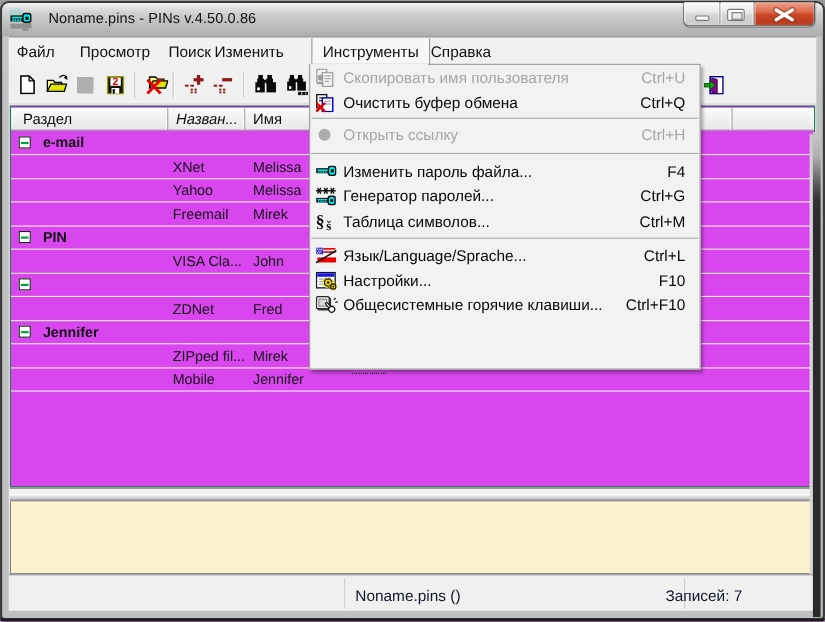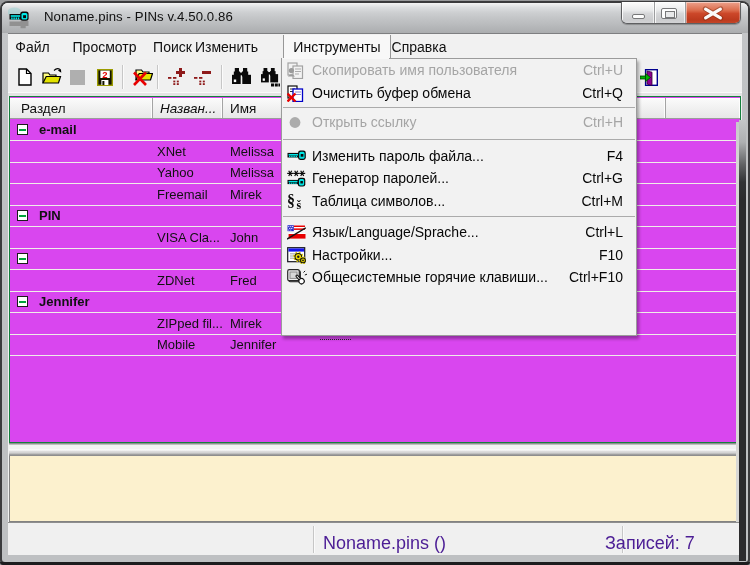--- a/index.html
+++ b/index.html
@@ -85,21 +85,21 @@
 
 #splitter { position:absolute; left:1px; top:410px; width:732px; height:13px;
   background:linear-gradient(180deg,#8E8E8E 0,#8E8E8E 1px,#F2F2F2 2px,#F2F2F2 6px,#FFFFFF 7px,#E0E0E0 8px,#D0D0D0 10px,#8E8E8E 12px,#8E8E8E 13px); }
 
 
 #preview { position:absolute; left:1px; top:423px; width:732px; height:66px;
   border:1px solid #828282; border-top:none; background:#FCF1CE; }
 
 
 #statusbar { position:absolute; left:0; top:489px; width:734px; height:33px;
-  border-top:1px solid #8E8E8E; background:#F0F0F0; font-size:18px; color:#4c1d95; }
+  border-top:1px solid #8E8E8E; background:#F0F0F0; font-size:14px; color:#0f172a; }
 .ssep { position:absolute; top:3px; height:27px; width:2px;
   border-left:1px solid #C6C6C6; border-right:1px solid #FAFAFA; }
 
 
 #popup { position:absolute; left:281px; top:58px; width:356px; height:278px;
   background:#F2F2F2; border:1px solid #9B9B9B;
   box-shadow:2px 3px 3px rgba(0,0,0,.32); z-index:50; font-size:14px; }
 .pitem { position:relative; height:22.5px; }
 .pitem .lbl { position:absolute; left:30px; top:0; line-height:22.5px; color:#070707; }
 .pitem .sc { position:absolute; right:13px; top:0; line-height:22.5px; color:#070707; }

